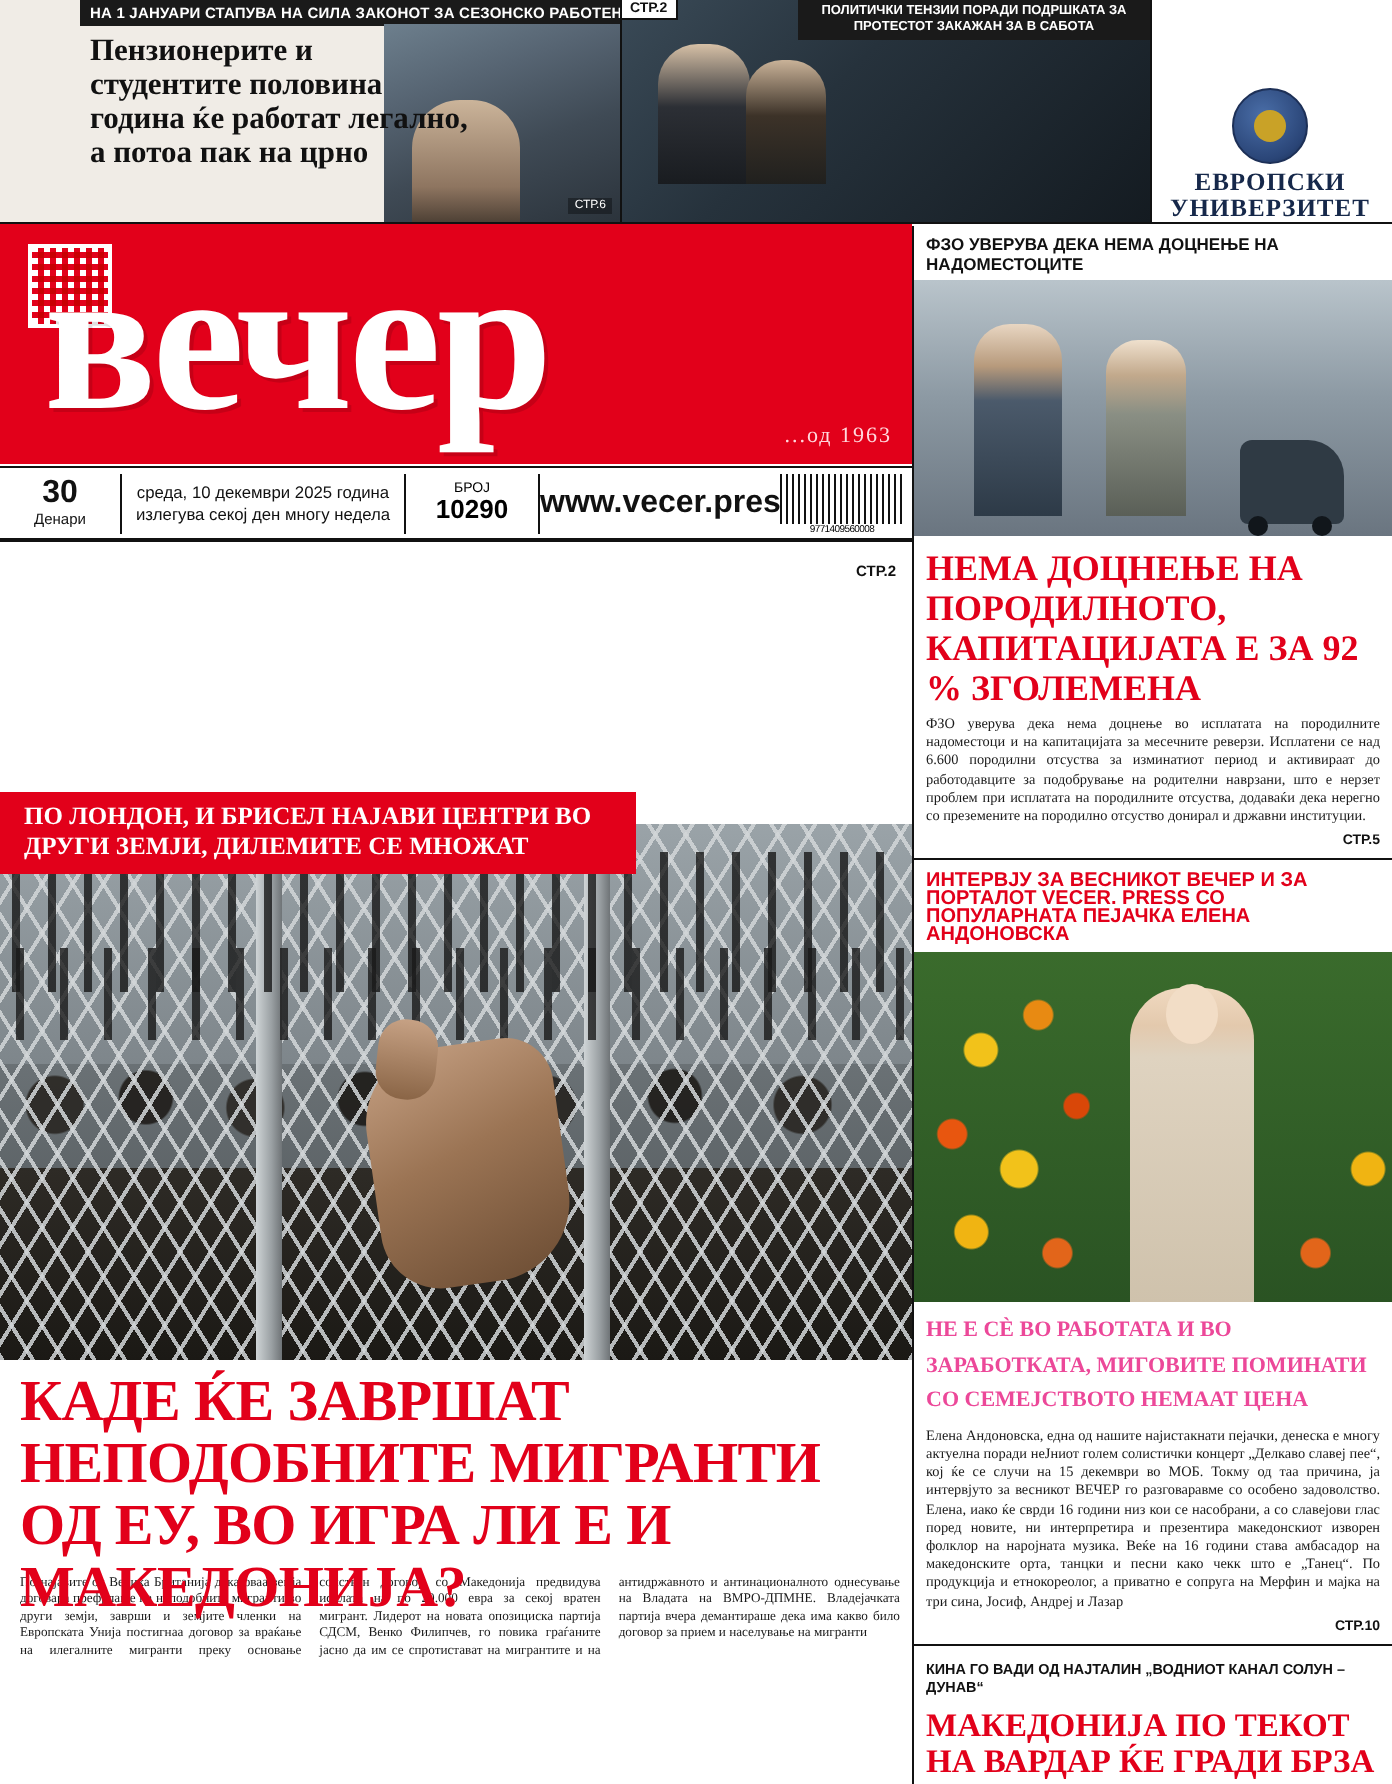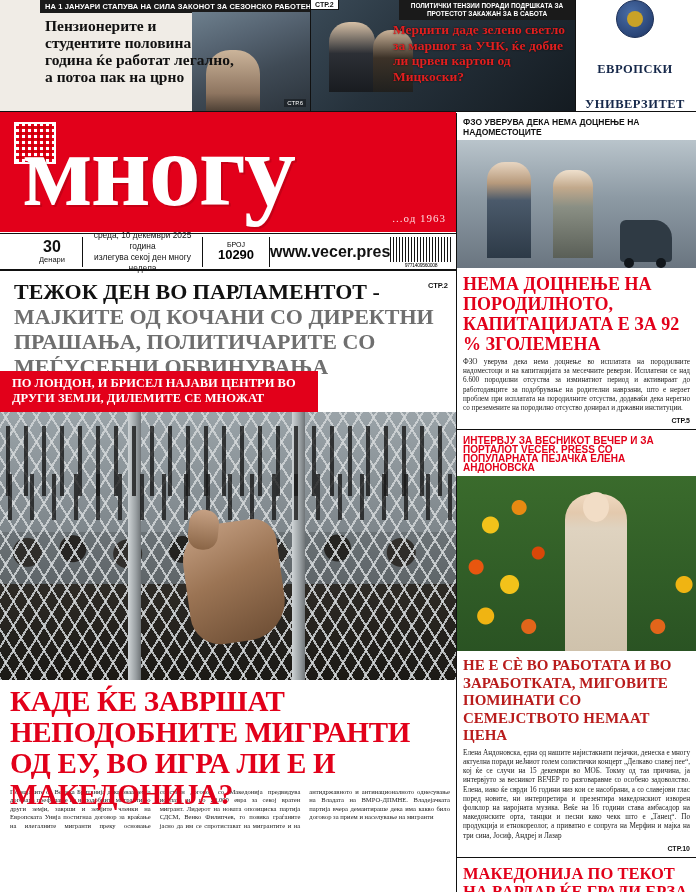--- a/index.html
+++ b/index.html
@@ -141,21 +141,21 @@
     text-shadow: 0 0 2px rgba(0,0,0,0.8);
     z-index: 3;
   }
   .ts-right {
     width: 118px;
     background: #ffffff;
     position: relative;
     display: flex;
     flex-direction: column;
     align-items: center;
-    justify-content: space-between;
+    justify-content: flex-end;
   }
   .ts-right .crest {
     width: 38px; height: 38px;
     border-radius: 50%;
     background: radial-gradient(circle at 40% 35%, #4a6ea8 0%, #2a4577 70%, #16284a 100%);
     border: 1.5px solid #1d3congress;
     border: 1.5px solid #1d3057;
     margin-bottom: 3px;
     position: relative;
   }
@@ -344,22 +344,22 @@
     content: "";
     position: absolute;
     left: 18px; top: -2px;
     width: 26px; height: 30px;
     border-radius: 50%;
     background: #f2ddc6;
   }
   .rc-head2 {
     font-family: "Liberation Serif", serif;
     font-weight: bold;
-    color: #b91c1c;
-    font-size: 15px;
+    color: #ec4899;
+    font-size: 11px;
     line-height: 17.5px;
     padding: 6px 6px 4px 6px;
   }
   .rc-kicker3 {
     color: #111;
     font-family: "Liberation Sans", sans-serif;
     font-weight: bold;
     font-size: 7.2px;
     line-height: 9px;
     padding: 3px 6px 3px 6px;
@@ -383,21 +383,20 @@
     border-bottom: 2px solid #111;
     display: flex;
     align-items: center;
     font-family: "Liberation Sans", sans-serif;
     background: #fff;
   }
   .ib-price {
     width: 60px;
     text-align: center;
     line-height: 1.05;
-    margin-left: 22px;
   }
   .ib-price .big { font-size: 16px; font-weight: bold; color: #111; }
   .ib-price .small { font-size: 7.5px; color: #111; }
   .ib-sep { width: 1px; height: 30px; background: #111; }
   .ib-date {
     flex: 1;
     text-align: center;
     font-size: 8.4px;
     line-height: 11px;
     color: #111;
@@ -453,21 +452,21 @@
     right: 8px; top: 10px;
     font-size: 7.5px;
     font-weight: bold;
     font-family: "Liberation Sans", sans-serif;
     color: #111;
   }
 
   
   .redbox {
     position: absolute;
-    left: 0; top: 371px;
+    left: 0; top: 396px;
     width: 318px;
     background: #e2001a;
     color: #fff;
     padding: 5px 8px 6px 12px;
     font-family: "Liberation Serif", serif;
     font-weight: bold;
     font-size: 12.5px;
     line-height: 15px;
     z-index: 5;
   }
@@ -592,33 +591,32 @@
     <div class="ts-banner">НА 1 ЈАНУАРИ СТАПУВА НА СИЛА ЗАКОНОТ ЗА СЕЗОНСКО РАБОТЕЊЕ</div>
     <div class="ts-photo"></div>
     <div class="ts-head">Пензионерите и студентите половина година ќе работат легално, а потоа пак на црно</div>
     <div class="ts-tagline">СТР.6</div>
   </div>
 
   <div class="ts-mid">
     <div class="ts-photo2"></div>
     <div class="ts-pagelabel">СТР.2</div>
     <div class="ts-banner2">ПОЛИТИЧКИ ТЕНЗИИ ПОРАДИ ПОДРШКАТА ЗА ПРОТЕСТОТ ЗАКАЖАН ЗА В САБОТА</div>
-    <div class="ts-head2">Мерџити даде зелено светло за маршот за УЧК, ќе добие ли црвен картон од Мицкоски?</div>
   </div>
 
   <div class="ts-right">
     <div class="crest"></div>
     <div class="uni-name">ЕВРОПСКИ</div>
     <div class="uni-name">УНИВЕРЗИТЕТ</div>
   </div>
 </div>
 
 <div class="masthead">
   <div class="qr"></div>
-  <div class="logo-text">многу</div>
+  <div class="logo-text">вечер</div>
   <div class="since">...од 1963</div>
 </div>
 
 <div class="infobar">
   <div class="ib-price">
     <div class="big">30</div>
     <div class="small">Денари</div>
   </div>
   <div class="ib-sep"></div>
   <div class="ib-date">
@@ -631,21 +629,20 @@
     <div class="num">10290</div>
   </div>
   <div class="ib-sep"></div>
   <div class="ib-url">www.vecer.press</div>
   <div class="ib-barcode">
     <span>9771409560008</span>
   </div>
 </div>
 
 <div class="lead">
-  <h1><span class="blk">ТЕЖОК ДЕН ВО ПАРЛАМЕНТОТ</span><span class="blk"> - </span><span>МАЈКИТЕ ОД КОЧАНИ СО ДИРЕКТНИ ПРАШАЊА, ПОЛИТИЧАРИТЕ СО МЕЃУСЕБНИ ОБВИНУВАЊА</span></h1>
   <div class="pg">СТР.2</div>
 </div>
 
 <div class="redbox">ПО ЛОНДОН, И БРИСЕЛ НАЈАВИ ЦЕНТРИ ВО ДРУГИ ЗЕМЈИ, ДИЛЕМИТЕ СЕ МНОЖАТ</div>
 
 <div class="mainphoto">
   <div class="mp-sky"></div>
   <div class="mp-ground"></div>
   <div class="mp-crowd"></div>
   <div class="mp-fence"></div>
@@ -683,17 +680,18 @@
       <div class="rc-person"></div>
     </div>
     <div class="rc-head2">НЕ Е СЀ ВО РАБОТАТА И ВО ЗАРАБОТКАТА, МИГОВИТЕ ПОМИНАТИ СО СЕМЕЈСТВОТО НЕМААТ ЦЕНА</div>
     <div class="rc-body">Елена Андоновска, една од нашите најистакнати пејачки, денеска е многу актуелна поради неЈниот голем солистички концерт „Делкаво славеј пее“, кој ќе се случи на 15 декември во МОБ. Токму од таа причина, ја интервјуто за весникот ВЕЧЕР го разговаравме со особено задоволство. Елена, иако ќе сврди 16 години низ кои се насобрани, а со славејови глас поред новите, ни интерпретира и презентира македонскиот изворен фолклор на наројната музика. Веќе на 16 години става амбасадор на македонските орта, танцки и песни како чекк што е „Танец“. По продукција и етнокореолог, а приватно е сопруга на Мерфин и мајка на три сина, Јосиф, Андреј и Лазар</div>
     <div class="rc-page">СТР.10</div>
   </div>
 
   <div class="rc-div"></div>
 
   <div>
+    <div class="rc-kicker3">КИНА ГО ВАДИ ОД НАЈТАЛИН „ВОДНИОТ КАНАЛ СОЛУН – ДУНАВ“</div>
     <div class="rc-head3">МАКЕДОНИЈА ПО ТЕКОТ НА ВАРДАР ЌЕ ГРАДИ БРЗА ПРУГА, ОСТАНУВА И ПРОЕКТОТ „ВАРДАРСКА ДОЛИНА“</div>
 
   </div>
 
 </div>
 
 </body></html>

